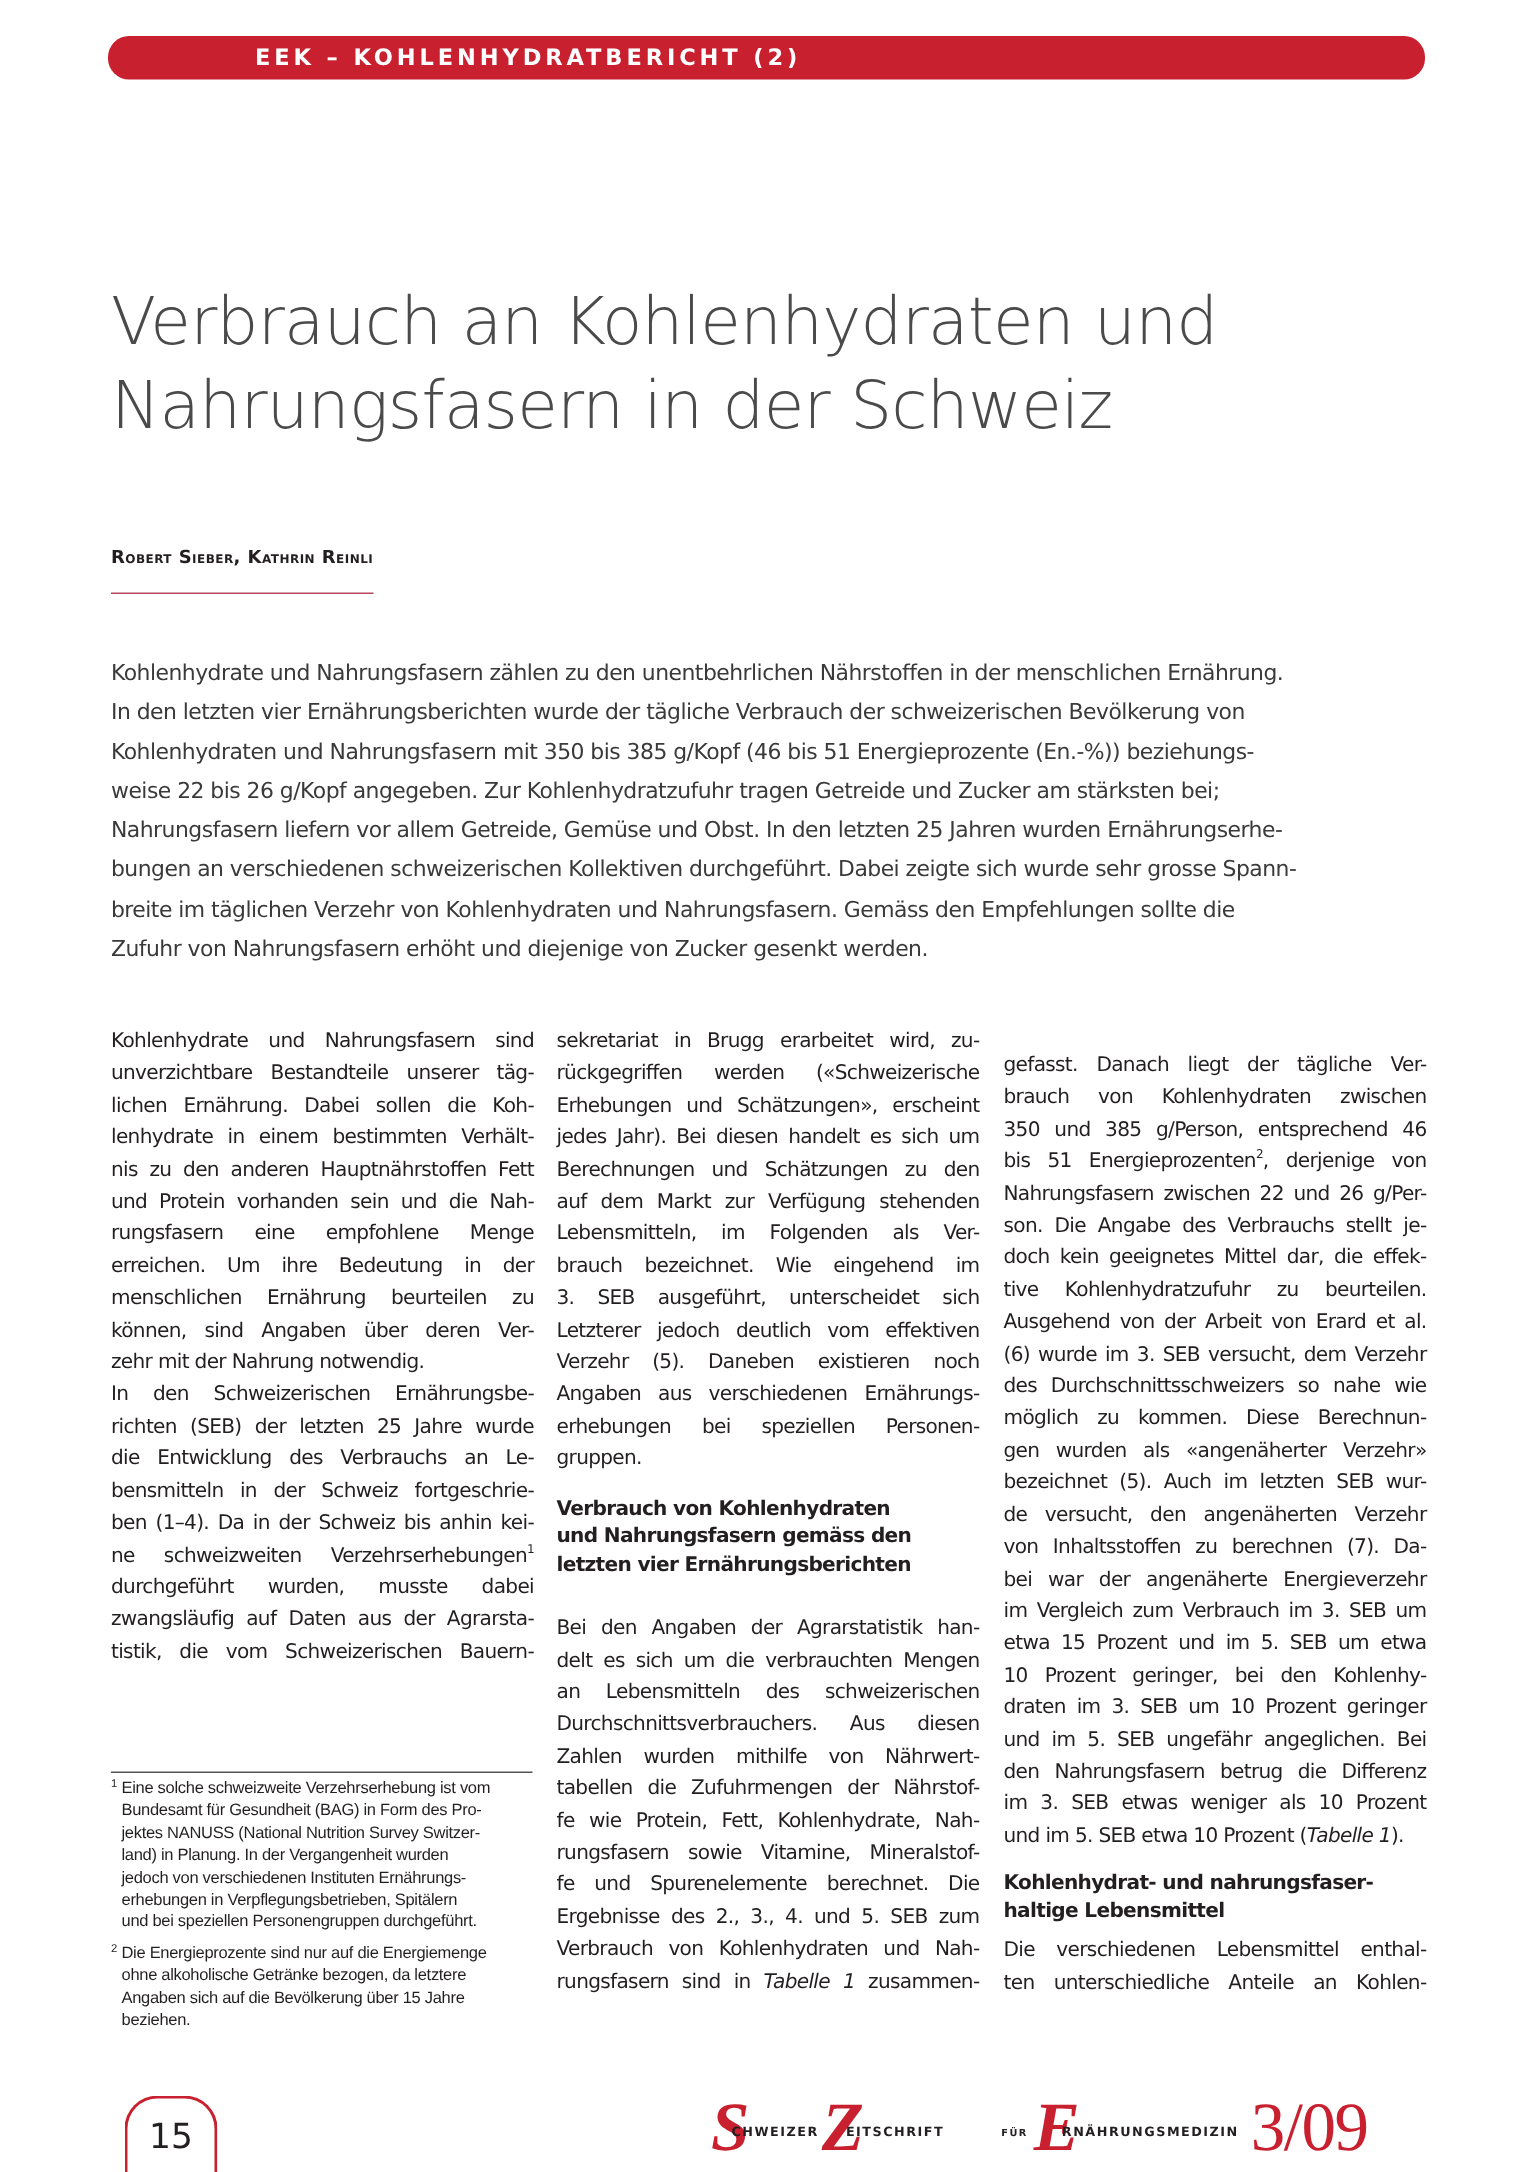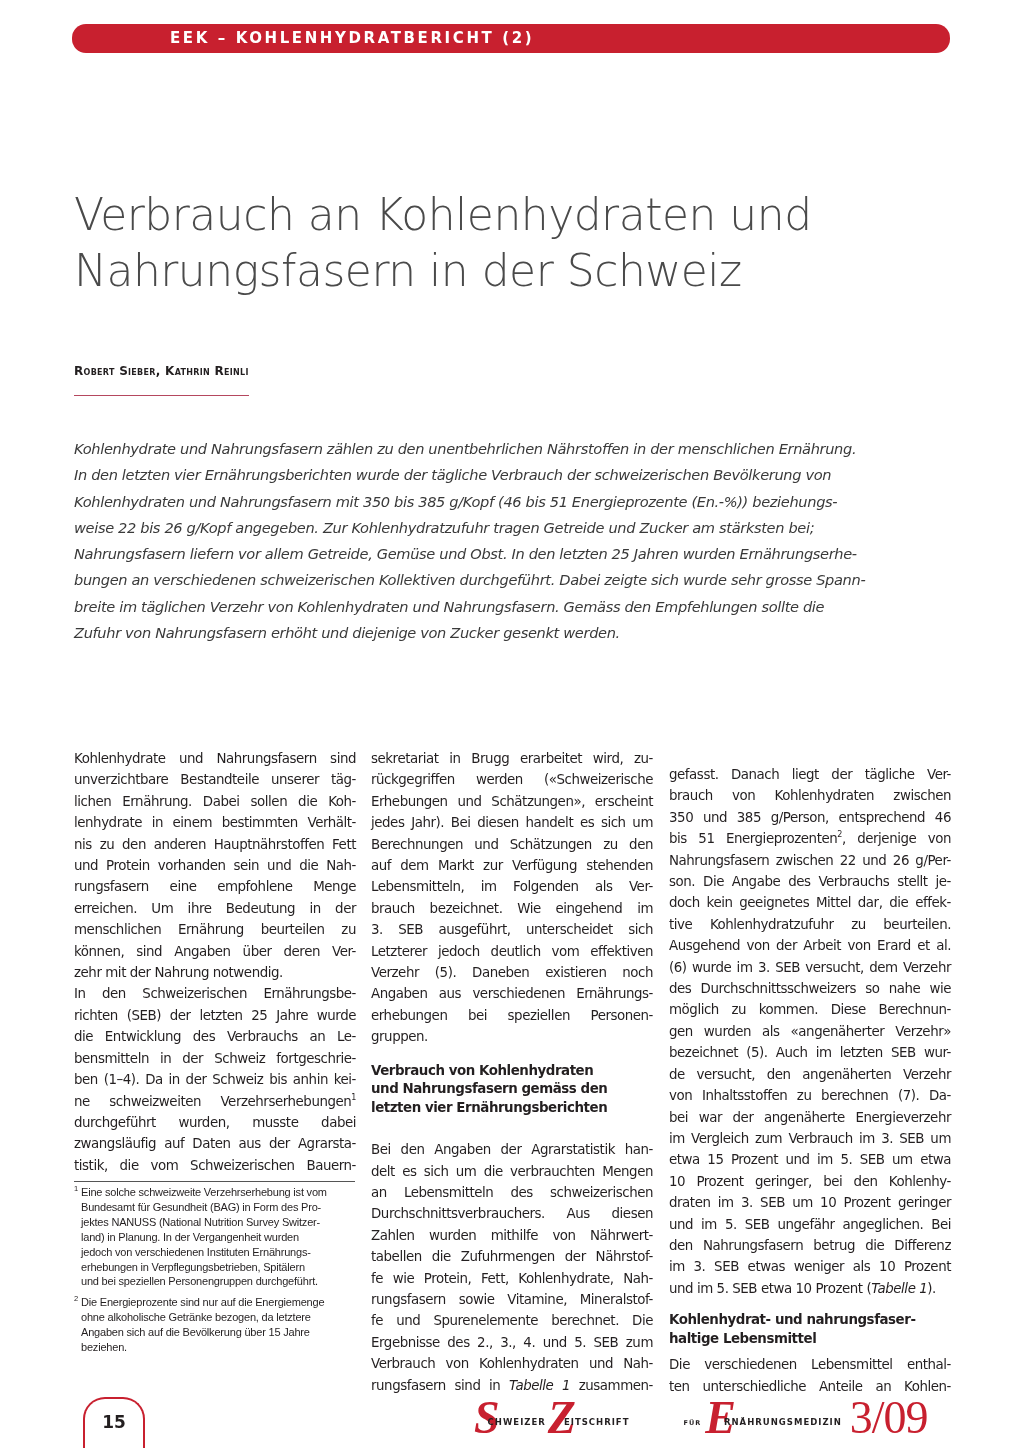--- a/index.html
+++ b/index.html
@@ -28,24 +28,24 @@
     border-bottom: 1.5px solid #b5475e;
     font-family: "DejaVu Sans", sans-serif; font-weight: bold; font-size: 12px;
     letter-spacing: 0.3px; color: #231f20; font-variant: small-caps; white-space: nowrap;
   }
 
   .abstract {
     position: absolute; left: 74px; top: 436px; width: 880px;
     font-family: "DejaVu Sans", sans-serif; font-size: 14.6px; line-height: 26.3px;
     color: #3a3a3a; letter-spacing: -0.35px;
   }
-  .abstract .line { display: block; white-space: nowrap; font-style: italic; }
+  .abstract .line { display: block; white-space: nowrap; }
 
   .col {
-    position: absolute; top: 748px; width: 282px;
+    position: absolute; top: 684px; width: 282px;
     font-family: "DejaVu Sans", sans-serif; font-size: 13.4px; line-height: 21.4px;
     color: #231f20;
   }
   .col .line { display: block; white-space: nowrap; text-align: justify; text-align-last: justify; letter-spacing: -0.45px; }
   .col .line.last { text-align-last: left; }
   .col1 { left: 74px; }
   .col2 { left: 371px; }
   .col3 { left: 669px; margin-top: 16px; }
 
   .subhead {
@@ -69,33 +69,33 @@
   .footnote .num { position: absolute; left: 0; top: -3px; font-size: 7.5px; }
   .footnote .line { display: block; white-space: nowrap; }
 
   .page-tab {
     position: absolute; left: 83px; top: 1397px; width: 62px; height: 60px;
     border: 2px solid #c8202f; border-bottom: none; border-radius: 22px 22px 0 0;
     box-sizing: border-box;
   }
   .page-tab .num {
     position: absolute; left: 0; right: 0; top: 13px; text-align: center;
-    font-family: "DejaVu Sans", sans-serif; font-weight: bold; font-size: 17px; color: #231f20;
+    font-family: "DejaVu Sans", sans-serif; font-weight: normal; font-size: 23px; color: #231f20;
   }
 
   .journal {
     position: absolute; left: 474px; top: 1396px; height: 50px; white-space: nowrap;
     font-family: "Liberation Serif", serif; color: #c8202f;
   }
   .journal .cap { font-style: italic; font-weight: bold; font-size: 46px; line-height: 44px; vertical-align: bottom; letter-spacing: -2px; }
   .journal .small {
     font-family: "DejaVu Sans", sans-serif; font-weight: bold; font-size: 8.5px; color: #231f20;
     letter-spacing: 1px; vertical-align: 11px; margin-left: -10px; margin-right: 2px;
   }
-  .journal .small.fuer { font-size: 6.5px; margin-left: 20px; margin-right: 4px; padding-left: 32px; }
+  .journal .small.fuer { font-size: 6.5px; margin-left: 4px; margin-right: 4px; padding-left: 32px; }
   .journal .issue { font-size: 46px; line-height: 44px; vertical-align: bottom; margin-left: 6px; letter-spacing: -1px; }
 </style>
 </head>
 <body>
 
 <div class="header-bar" style="background: rgb(200, 32, 47);">
   <span class="label">EEK – KOHLENHYDRATBERICHT (2)</span>
 </div>
 
 <h1 class="title" style="margin:0;">

